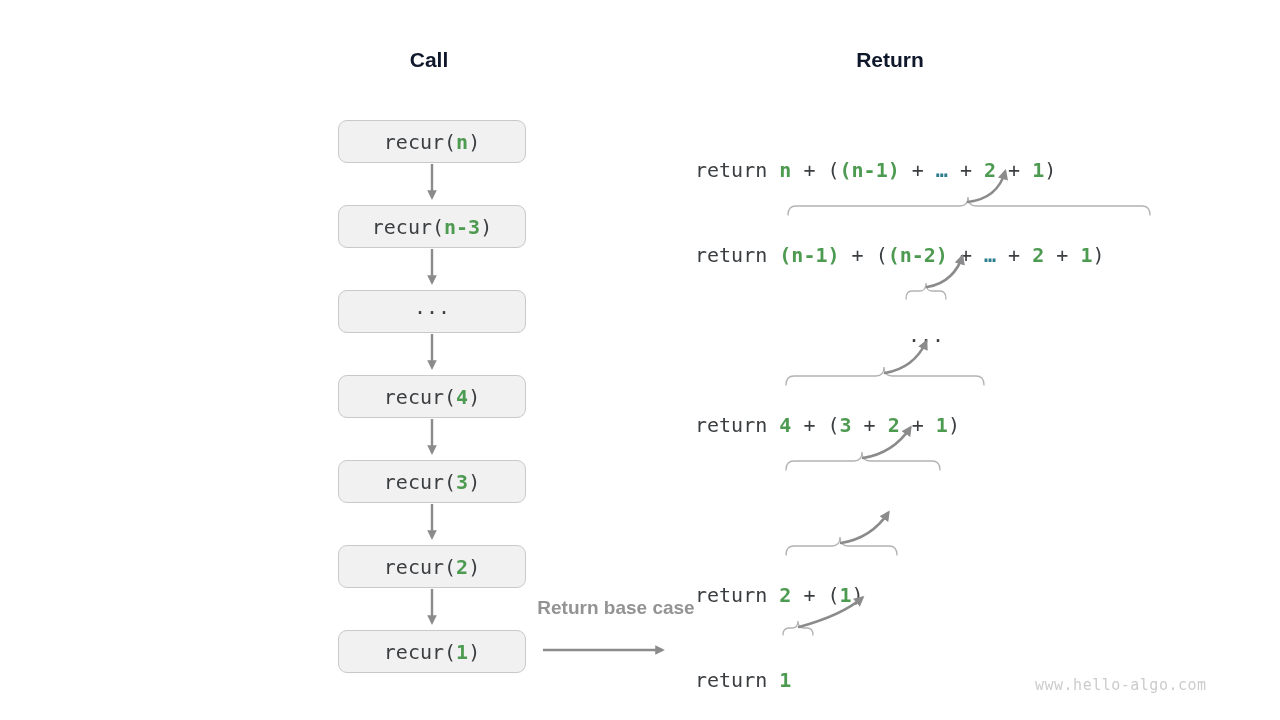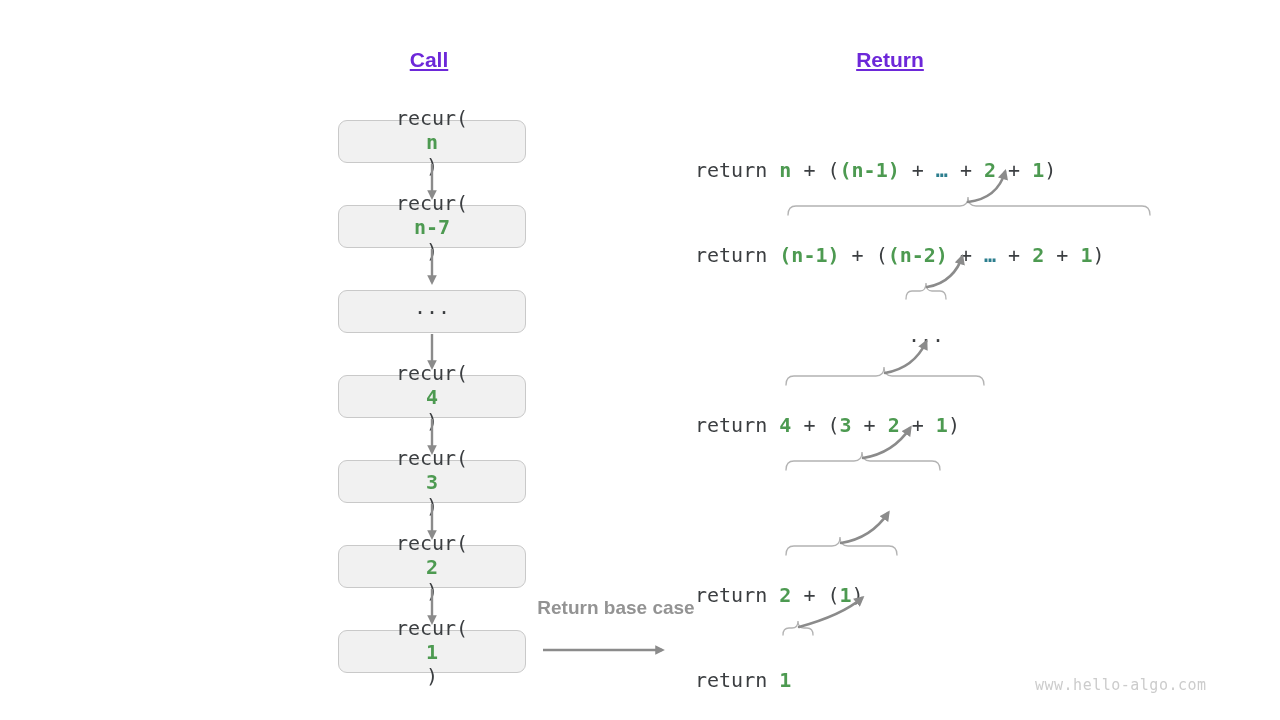--- a/index.html
+++ b/index.html
@@ -1,26 +1,26 @@
 <!DOCTYPE html>
 <html><head>
 <meta charset="utf-8">
 <style>
   html,body{margin:0;padding:0;background:#ffffff;}
   .canvas{position:relative;width:1280px;height:720px;background:#ffffff;overflow:hidden;
           font-family:"DejaVu Sans Mono","Liberation Mono",monospace;}
   .hdr{position:absolute;width:140px;text-align:center;top:48px;
        font-family:"Liberation Sans","DejaVu Sans",sans-serif;
-       font-weight:bold;font-size:21px;color:#6d28d9;text-decoration:underline;}
+       font-weight:bold;font-size:21px;color:#0f172a;}
   .hdr.call{left:359px;}
   .hdr.ret{left:820px;}
   .box{position:absolute;left:338px;width:188px;height:43px;box-sizing:border-box;
        background:#f1f1f1;border:1.5px solid #c9c9c9;border-radius:9px;
        display:flex;align-items:center;justify-content:center;
-       font-size:20px;color:#3b3e41;letter-spacing:0px;flex-direction:column;}
+       font-size:20px;color:#3b3e41;letter-spacing:0px;}
   .b1{top:120px}.b2{top:205px}.b3{top:290px}.b4{top:375px}.b5{top:460px}.b6{top:545px}.b7{top:630px}
   .rline{position:absolute;left:695px;height:26px;line-height:26px;white-space:pre;
          font-size:20px;color:#3b3e41;margin-top:29px;}
   .r1{top:128px}.r2{top:213px}.r3{top:298px;left:886px;width:80px;text-align:center;}
   .r4{top:383px}.r5{top:468px}.r6{top:553px}.r7{top:638px}
   .seg-dark{color:#3b3e41;}
   .seg-green{color:#4d9a51;font-weight:bold;}
   .seg-teal{color:#2c7e8e;font-weight:bold;}
   .trigger{position:absolute;left:500px;top:597px;width:232px;text-align:center;
            font-family:"Liberation Sans","DejaVu Sans",sans-serif;
@@ -37,21 +37,21 @@
   <div class="hdr call">Call</div>
   <div class="hdr ret">Return</div>
 
   <div class="box b1">
       <span class="seg-dark">recur(</span>
       <span class="seg-green">n</span>
       <span class="seg-dark">)</span>
     </div>
   <div class="box b2">
       <span class="seg-dark">recur(</span>
-      <span class="seg-green">n-7</span>
+      <span class="seg-green">n-3</span>
       <span class="seg-dark">)</span>
     </div>
   <div class="box b3">
       <span class="seg-dark">···</span>
     </div>
   <div class="box b4">
       <span class="seg-dark">recur(</span>
       <span class="seg-green">4</span>
       <span class="seg-dark">)</span>
     </div>

